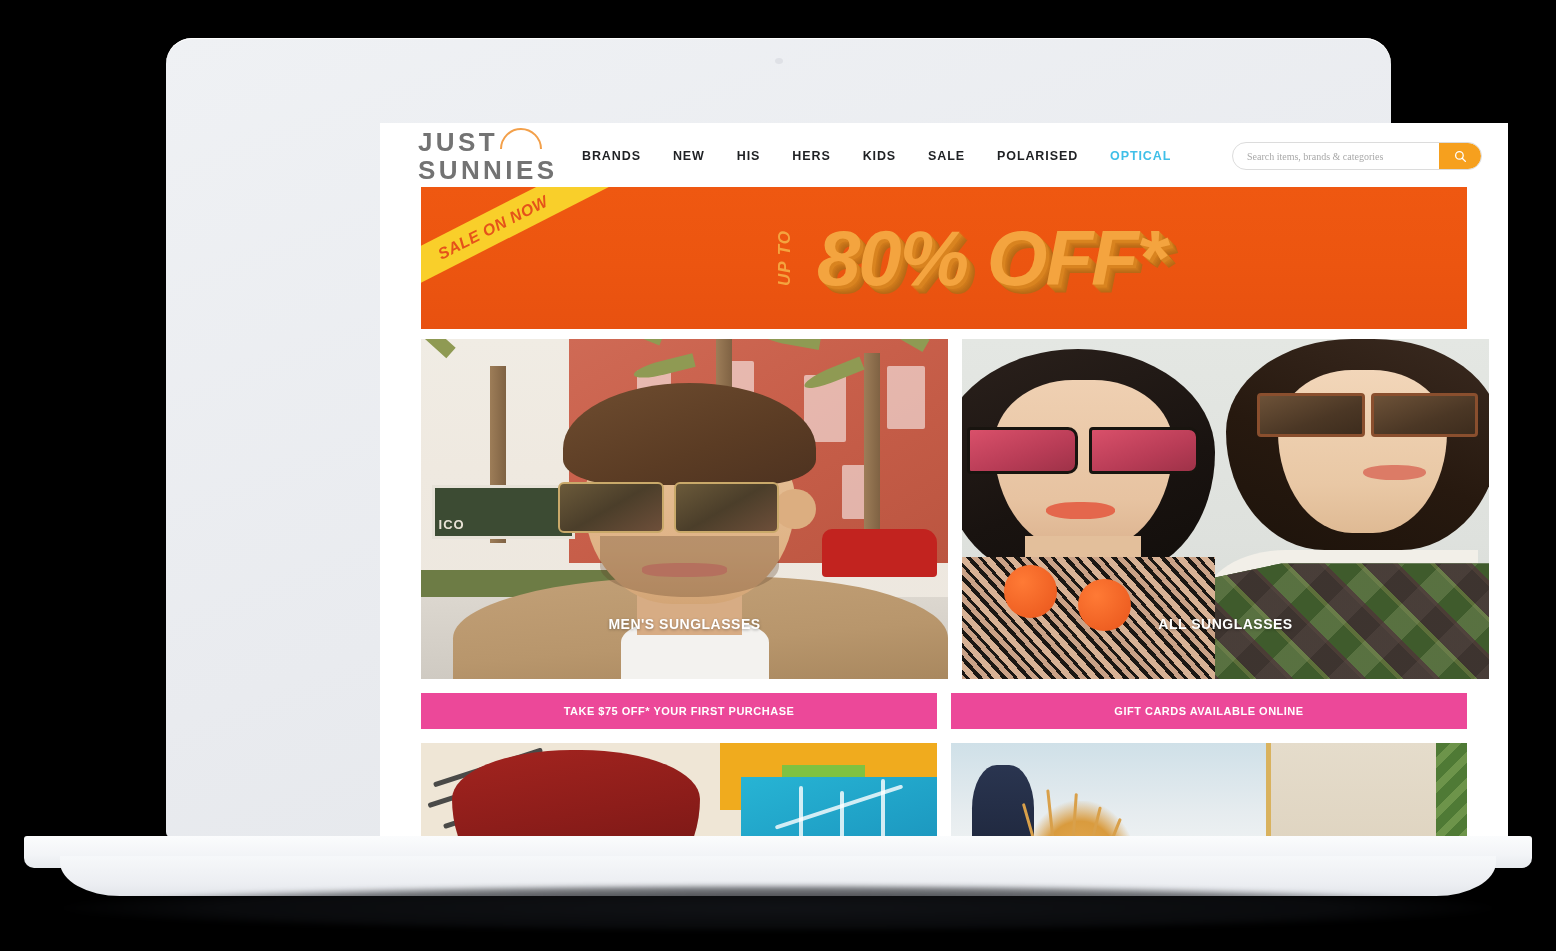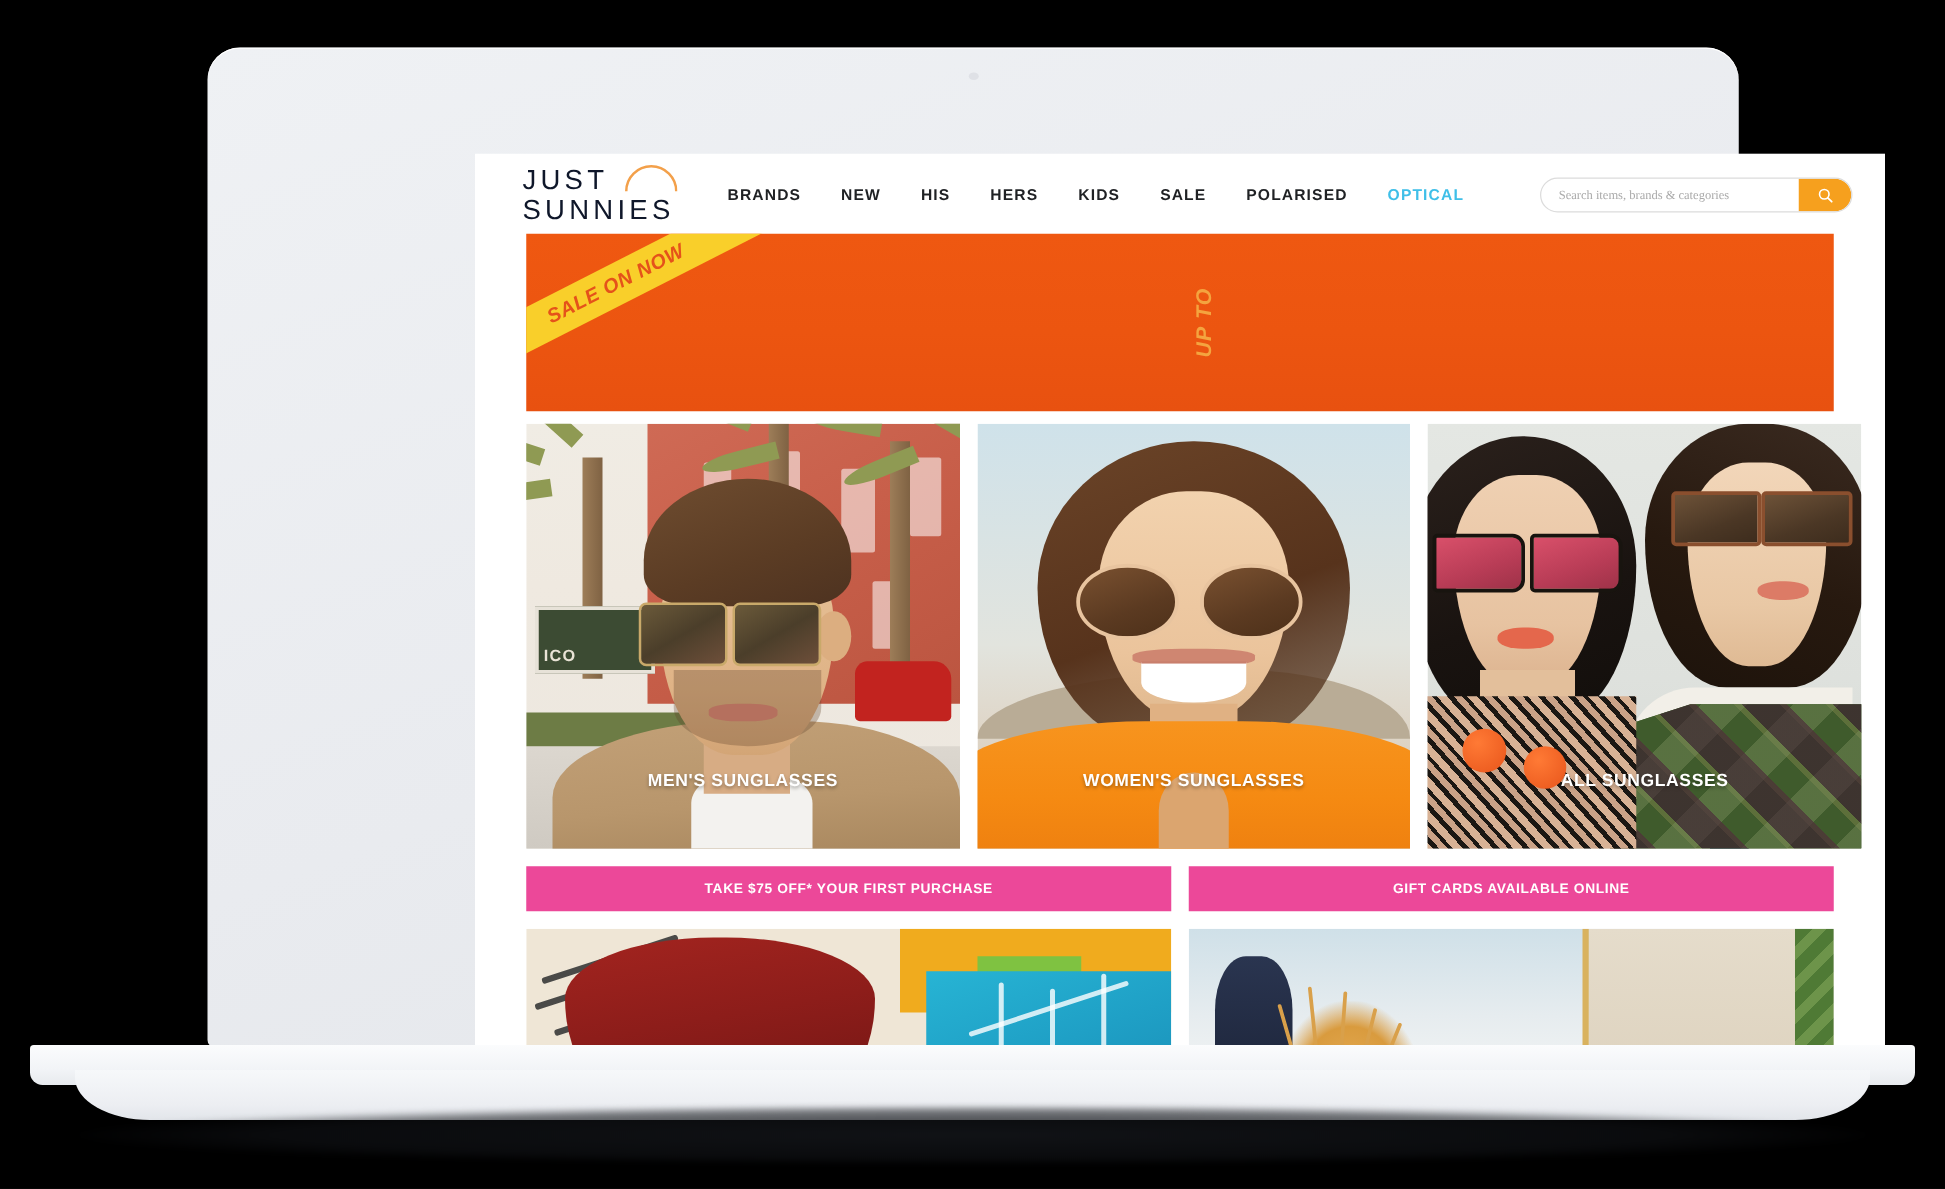--- a/index.html
+++ b/index.html
@@ -102,24 +102,24 @@
     background: #ffffff;
   }
   .logo {
     position: relative;
     width: 122px;
     flex: 0 0 122px;
     line-height: 1;
     user-select: none;
   }
   .logo-row {
-    color: #0f172a;
+    color: #737373;
     font-family: "Liberation Sans", sans-serif;
-    font-size: 22px;
-    font-weight: 400;
+    font-size: 26px;
+    font-weight: 700;
     letter-spacing: 3.4px;
   }
   .logo-row.second { margin-top: 2px; }
   .logo-arc {
     position: absolute;
     right: -2px;
     top: -2px;
     width: 44px;
     height: 22px;
     overflow: hidden;
@@ -475,20 +475,21 @@
           </button>
         </div>
       </div>
 
       <div class="promo-banner">
         <div class="ribbon">
           <span class="ribbon-text">SALE ON NOW</span>
         </div>
         <div class="banner-center">
           <span class="upto">UP TO</span>
+          <span class="big-word">80% OFF*</span>
         </div>
       </div>
 
       <div class="tiles-row">
 
         <div class="tile">
           <div class="art">
             <div class="t1-sky"></div>
             <div class="t1-building">
               <div class="t1-win" style="left:18%;top:14%;width:9%;height:26%"></div>
@@ -524,38 +525,20 @@
             <div class="t1-beard"></div>
             <div class="t1-mouth"></div>
             <div class="t1-glasses">
               <div class="t1-lens" style="left:0"></div>
               <div class="t1-lens" style="right:0"></div>
             </div>
           </div>
           <div class="tile-label">MEN'S SUNGLASSES</div>
         </div>
 
-        <div class="tile">
-          <div class="art">
-            <div class="t2-sky"></div>
-            <div class="t2-dune"></div>
-            <div class="t2-hair"></div>
-            <div class="t2-face"></div>
-            <div class="t2-lip"></div>
-            <div class="t2-smile"></div>
-            <div class="t2-neck"></div>
-            <div class="t2-jumper"></div>
-            <div class="t2-vneck"></div>
-            <div class="t2-glasses">
-              <div class="t2-lens" style="left:0"></div>
-              <div class="t2-lens" style="right:0"></div>
-            </div>
-          </div>
-          <div class="tile-label">WOMEN'S SUNGLASSES</div>
-        </div>
 
         <div class="tile">
           <div class="art">
             <div class="t3-bg"></div>
             <div class="t3-r-hair"></div>
             <div class="t3-r-face"></div>
             <div class="t3-r-lips"></div>
             <div class="t3-shirt"></div>
             <div class="t3-tie"></div>
             <div class="t3-vest"></div>

